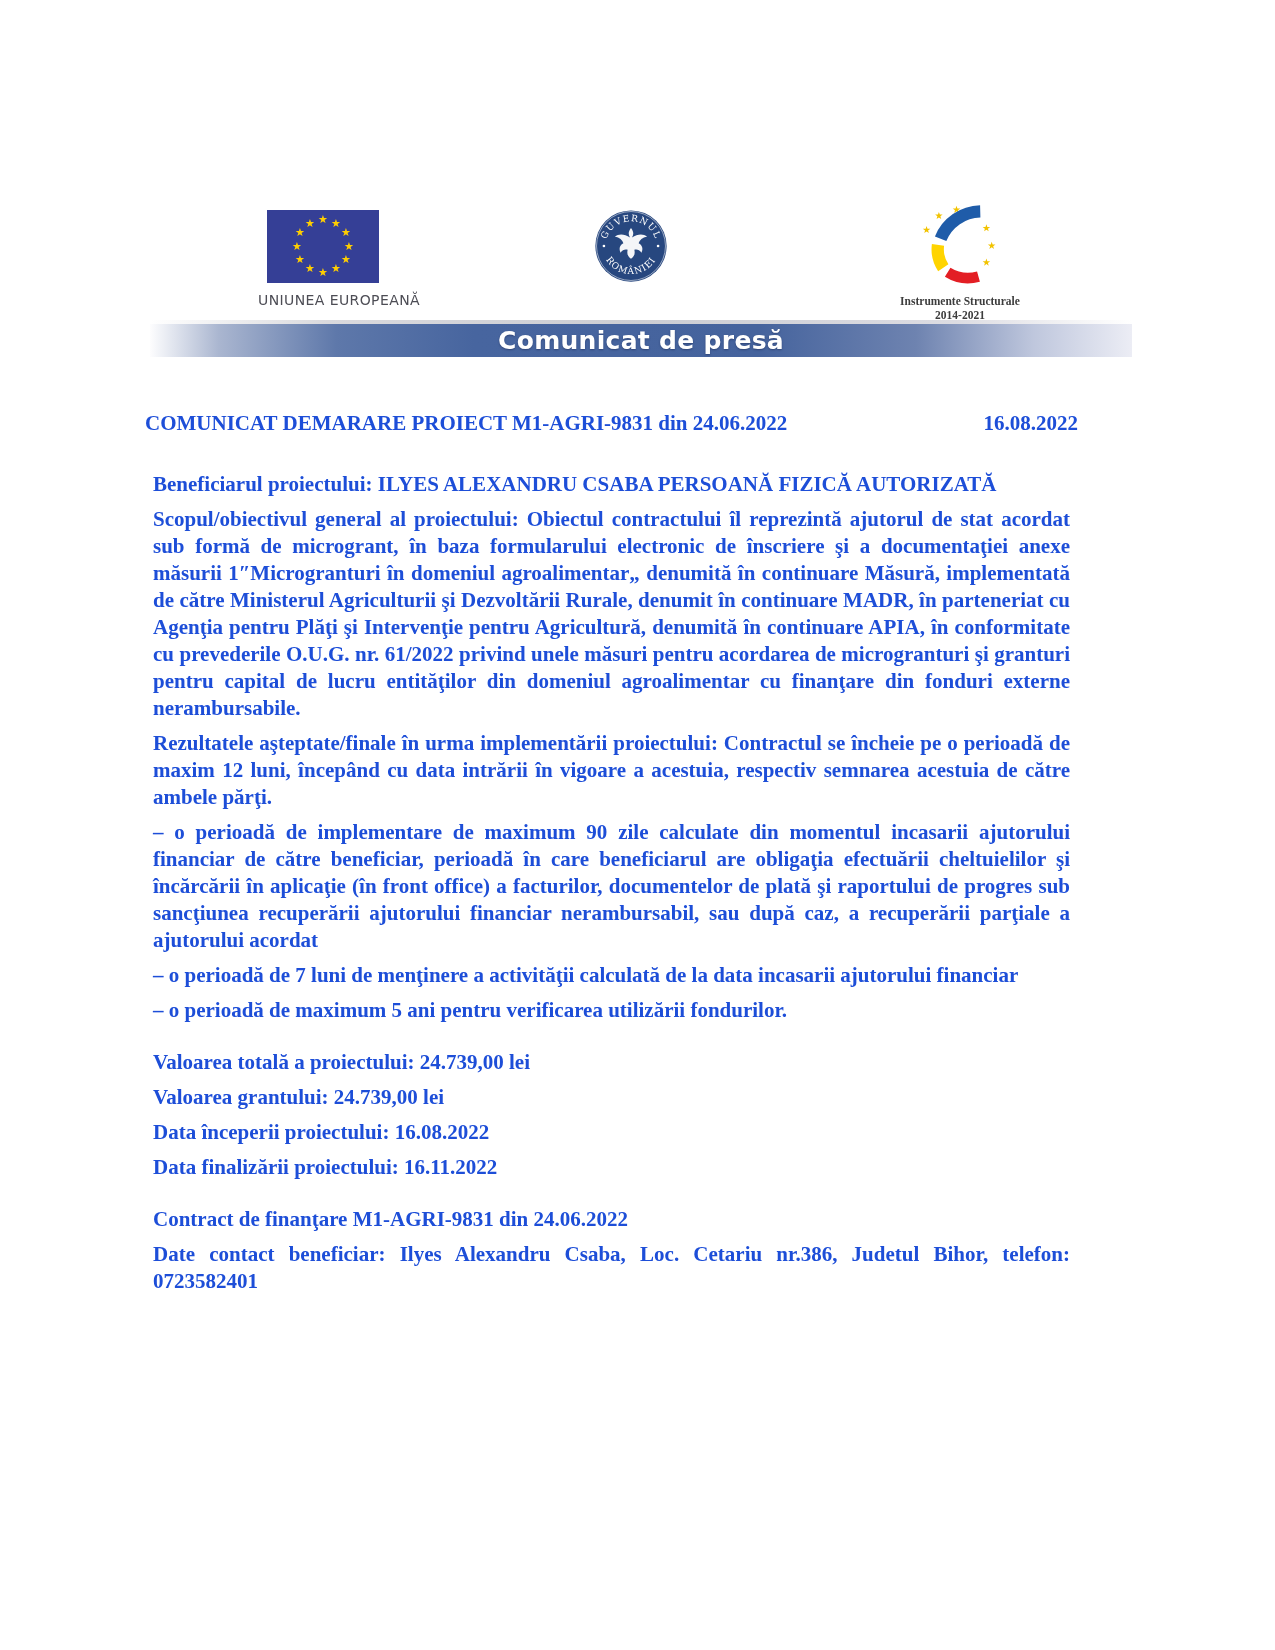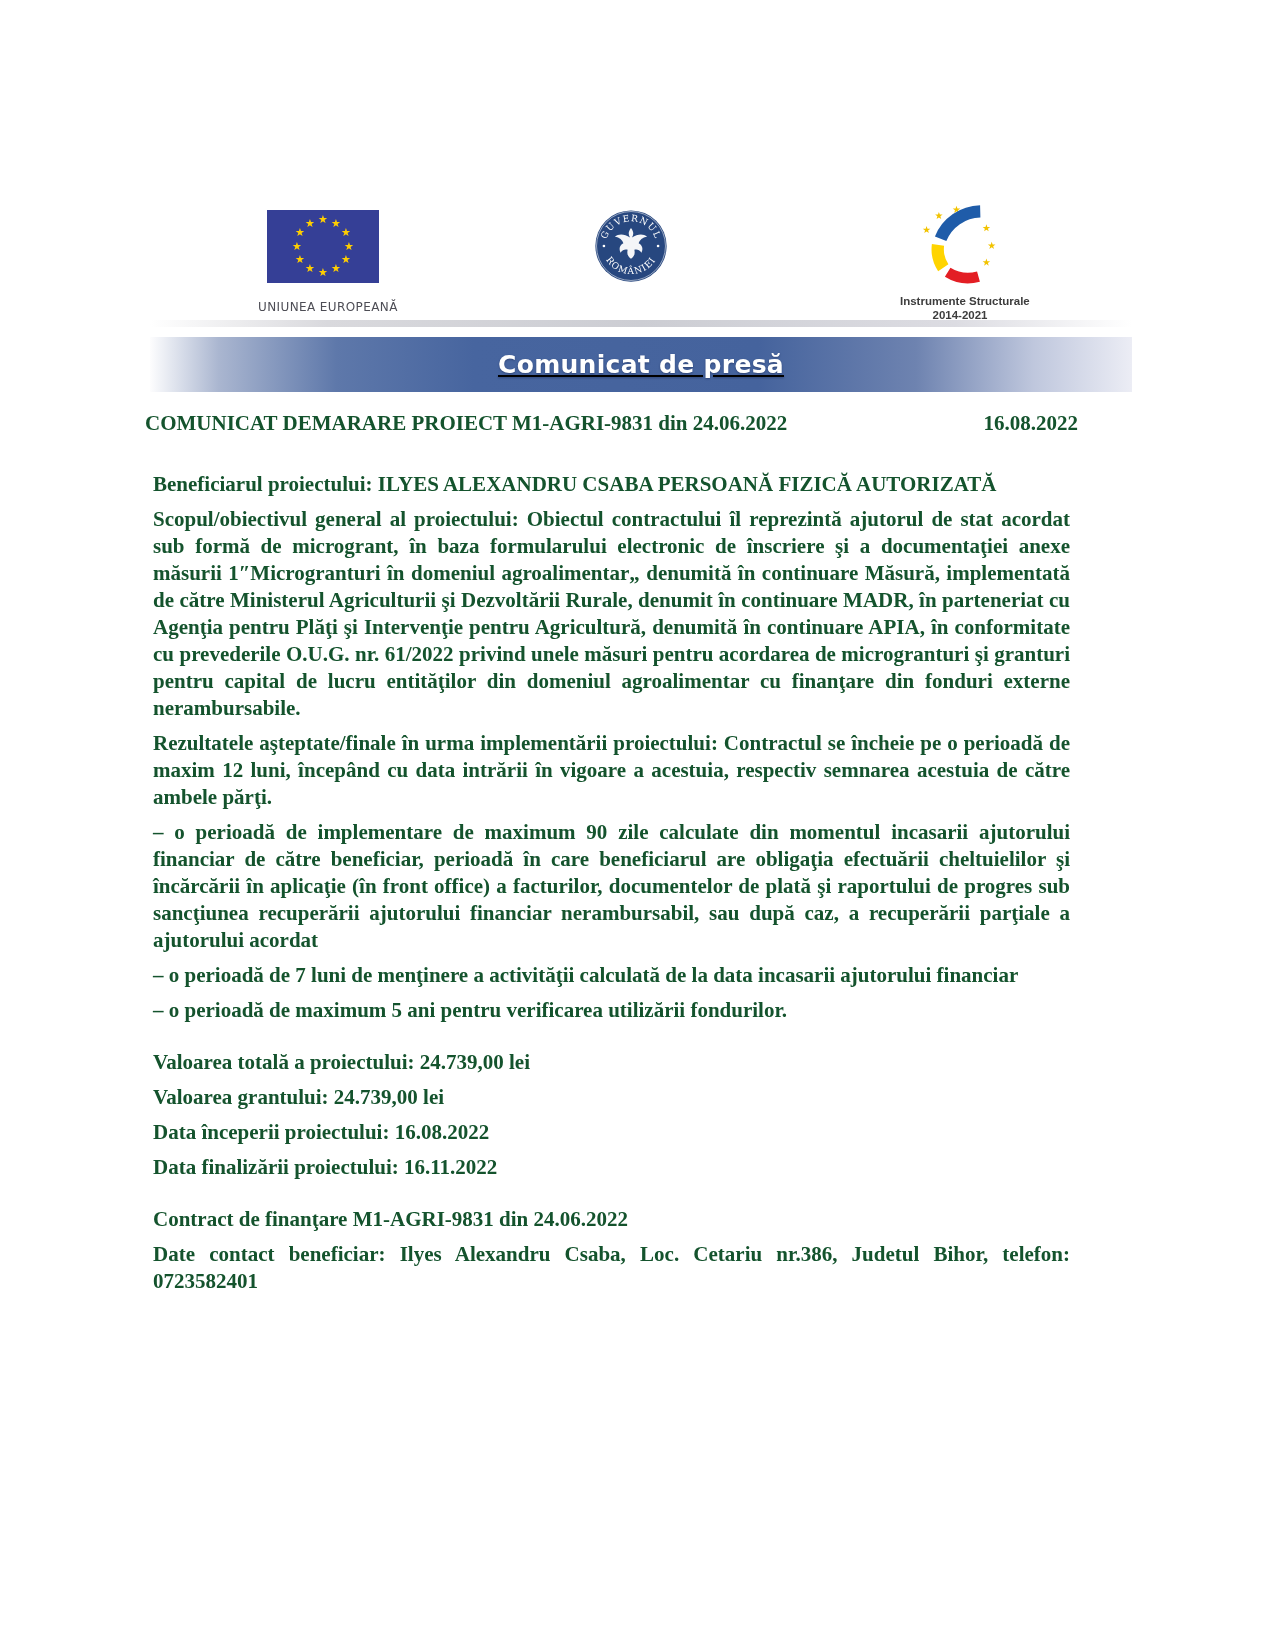--- a/index.html
+++ b/index.html
@@ -10,47 +10,47 @@
     margin:0 auto;
     overflow:hidden;
     font-family:"Liberation Serif", serif;
   }
 
   
   .logo-row{position:absolute;top:0;left:0;width:100%;height:330px;}
   .eu-logo{position:absolute;left:258px;top:210px;width:130px;text-align:center;}
   .eu-flag{position:relative;width:112px;height:73px;margin:0 auto;background:#353f96;}
   .eu-flag .st{position:absolute;color:#ffce00;font-size:11px;line-height:11px;font-family:"DejaVu Sans",sans-serif;}
-  .eu-caption{margin-top:17px;font-family:"DejaVu Sans",sans-serif;font-size:12px;letter-spacing:.4px;color:#4d4d55;white-space:nowrap;}
+  .eu-caption{margin-top:9px;font-family:"DejaVu Sans",sans-serif;font-size:14px;letter-spacing:.4px;color:#4d4d55;white-space:nowrap;}
 
   .gov-logo{position:absolute;left:593px;top:208px;width:76px;height:78px;}
 
   .si-logo{position:absolute;left:900px;top:200px;width:120px;text-align:center;}
-  .si-caption{margin-top:2px;font-family:Liberation Sans, sans-serif;font-weight:bold;font-size:11.5px;color:#3d3d3d;line-height:14px;white-space:nowrap;}
+  .si-caption{margin-top:2px;font-family:Liberation Serif, serif;font-weight:bold;font-size:11.5px;color:#3d3d3d;line-height:14px;white-space:nowrap;}
 
   
   .banner-strip{
     position:absolute;left:150px;top:320px;width:982px;height:7px;
     background:linear-gradient(to right,#ffffff,#d9d9dd 18%,#cccdd3 50%,#dcdce2 82%,#ffffff);
   }
   .banner{
-    position:absolute;left:150px;top:337px;width:982px;height:55px;
+    position:absolute;left:150px;top:324px;width:982px;height:33px;
     background:linear-gradient(to right,#fdfdfe 0%,#aab6d0 7%,#5e78aa 19%,#47659f 33%,#45639d 62%,#6e83b0 78%,#bfc7dd 90%,#ecedf5 100%);
-    display:flex;align-items:center;justify-content:center;text-decoration:underline;
+    display:flex;align-items:center;justify-content:center;
   }
   .banner-title{
     font-family:"DejaVu Sans",sans-serif;font-weight:700;
     color:#ffffff;font-size:25px;letter-spacing:.3px;
     text-shadow:0 1px 2px rgba(20,30,70,.45);
   }
 
   
   .doc{
     position:absolute;left:145px;top:410px;width:933px;
-    font-size:21px;line-height:27px;font-weight:bold;color:#14532d;font-family:Liberation Serif, serif;
+    font-size:21px;line-height:27px;font-weight:bold;color:#1d4ed8;font-family:Liberation Serif, serif;
   }
   .doc p{margin:8px;}
   .just{text-align:justify;}
   .title-row{display:flex;justify-content:space-between;margin-bottom:34px;}
   .mb-std{margin-bottom:25px;}
   .mb-beneficiary{margin-bottom:25px;}
   .mb-scope{margin-bottom:42px;}
   .mb-closure{margin-bottom:40px;}
   .mb-contract{margin-bottom:20px;}
 </style>

